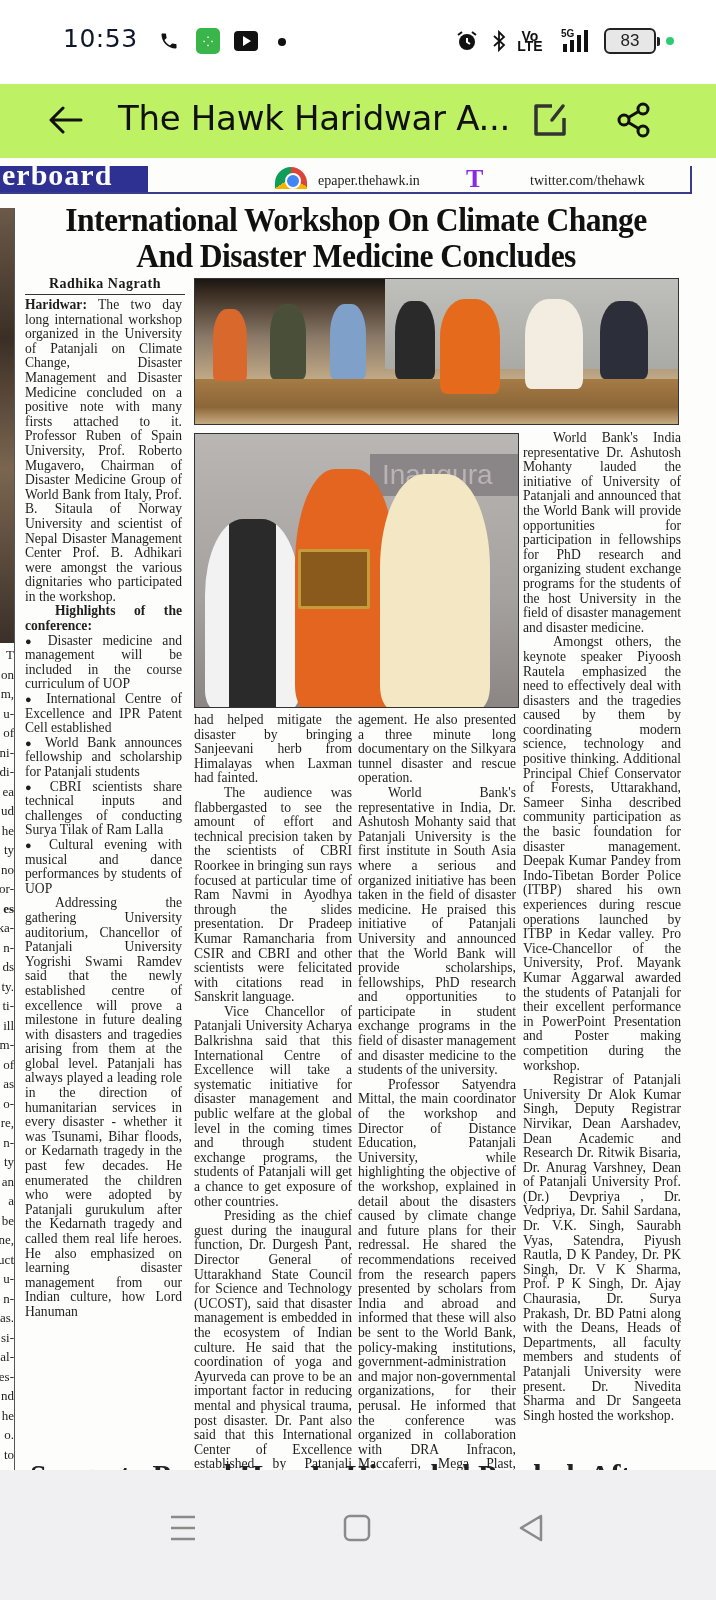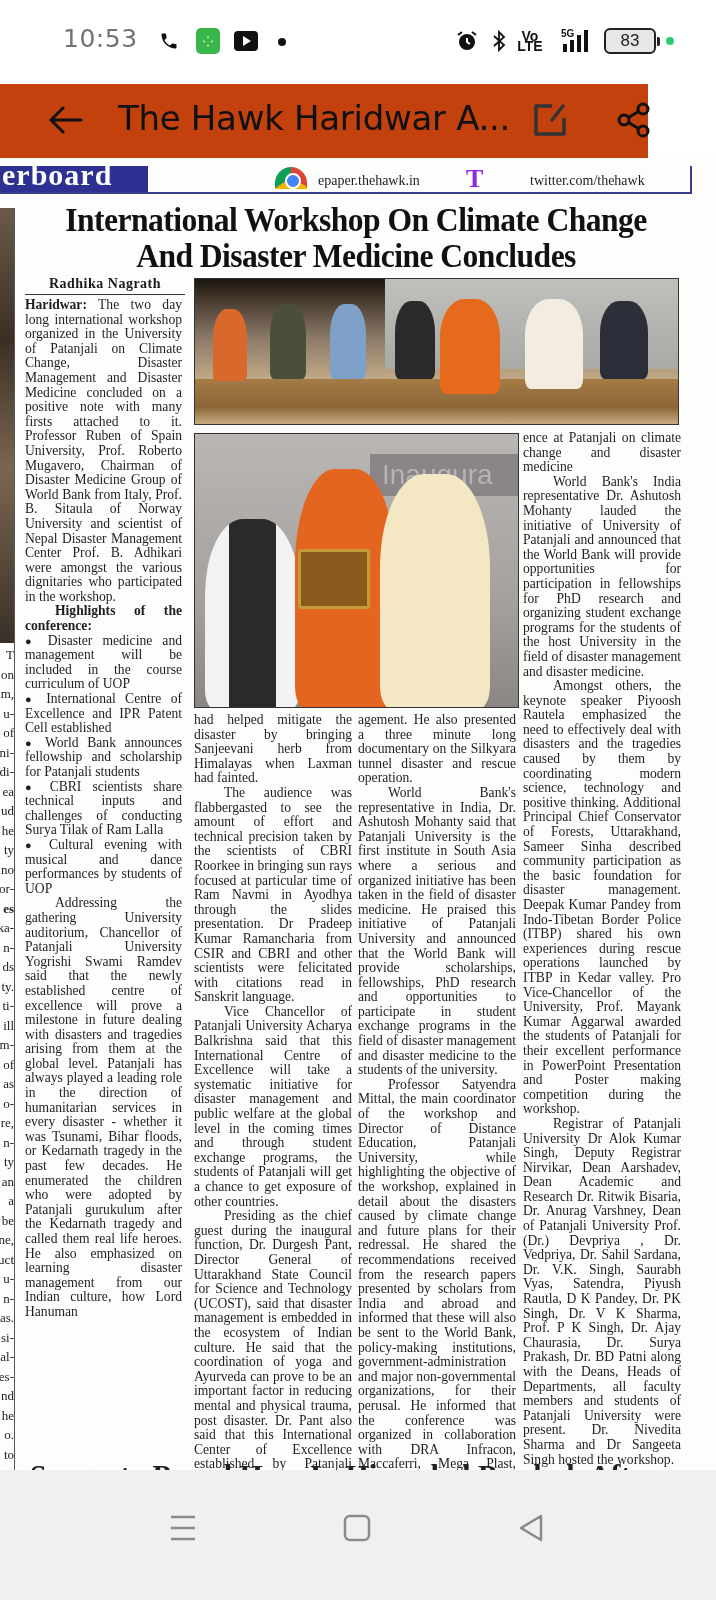--- a/index.html
+++ b/index.html
@@ -1,37 +1,37 @@
 <!DOCTYPE html>
 <html><head>
 <meta charset="utf-8">
 <style>
   * { box-sizing: border-box; margin: 0; padding: 0; }
   html, body { width: 716px; height: 1600px; overflow: hidden; background: #ffffff; }
   body { position: relative; font-family: "Liberation Sans", sans-serif; color: #111; }
 
   
   .status-bar { position: absolute; left: 0; top: 0; width: 716px; height: 84px; background: #fff; }
-  .sb-time { position: absolute; left: 63px; top: 24px; font-size: 25px; color: #737373; font-family: "DejaVu Sans", sans-serif; letter-spacing: 0.5px; }
+  .sb-time { position: absolute; left: 63px; top: 24px; font-size: 25px; color: #0f172a; font-family: "DejaVu Sans", sans-serif; letter-spacing: 0.5px; }
   .sb-icon { position: absolute; top: 28px; height: 26px; display: flex; align-items: center; justify-content: center; }
   .sb-call { left: 158px; width: 22px; }
   .sb-app { left: 196px; width: 24px; height: 26px; background: #39b54a; border-radius: 5px; color: #fff; font-size: 13px; }
   .sb-yt { left: 234px; width: 24px; height: 20px; top: 31px; background: #111; border-radius: 4px; }
   .sb-yt::after { content: ""; border-left: 8px solid #fff; border-top: 5px solid transparent; border-bottom: 5px solid transparent; margin-left: 2px; }
   .sb-dot { left: 278px; width: 8px; height: 8px; top: 38px; background: #111; border-radius: 50%; }
   .sb-alarm { left: 454px; width: 26px; }
   .sb-bt { left: 490px; width: 18px; font-size: 20px; }
   .sb-volte { left: 520px; width: 20px; font-size: 14px; line-height: 10px; font-weight: bold; flex-direction: column; }
   .sb-signal { left: 555px; width: 38px; }
   .sb-battery { left: 604px; width: 52px; height: 26px; border: 2px solid #222; border-radius: 6px; font-size: 17px; background: #e7e7e7; color:#222; }
   .sb-battery::after { content:""; position:absolute; right:-6px; top:7px; width:3px; height:9px; background:#222; border-radius:0 2px 2px 0; }
   .sb-green { left: 666px; width: 8px; height: 8px; top: 37px; background: #2ecc71; border-radius: 50%; }
 
   
-  .app-bar { position: absolute; left: 0; top: 84px; width: 648px; height: 74px; background: #c2410c; }
+  .app-bar { position: absolute; left: 0; top: 84px; width: 716px; height: 74px; background: #bef264; }
   .back-btn { position: absolute; left: 44px; top: 14px; width: 44px; height: 44px; display:flex; align-items:center; justify-content:center; }
   .app-title { position: absolute; left: 118px; top: 14px; font-size: 34px; color: #111; font-family: "DejaVu Sans", sans-serif; white-space: nowrap; letter-spacing: -0.3px; }
   .edit-btn { position: absolute; left: 528px; top: 14px; width: 44px; height: 44px; display:flex; align-items:center; justify-content:center; }
   .share-btn { position: absolute; left: 612px; top: 14px; width: 44px; height: 44px; display:flex; align-items:center; justify-content:center; }
 
   
   .paper { position: absolute; left: 0; top: 158px; width: 716px; height: 1312px; background: #fdfdfb; overflow: hidden; font-family: "Liberation Serif", serif; color: #1a1a1a; }
   .masthead-strip { position: absolute; left: 0; top: 8px; width: 692px; height: 28px; border-bottom: 2px solid #3a3d8a; border-right: 2px solid #3a3d8a; }
   .mast-logo { position: absolute; left: 0; top: 0; width: 148px; height: 26px; background: #2e3192; color: #fff; font-size: 30px; line-height: 18px; font-weight: bold; overflow: hidden; padding-left: 2px; letter-spacing: 1px; }
   .mast-chrome { position: absolute; left: 275px; top: 1px; width: 32px; height: 22px; border-radius: 16px 16px 0 0; background: conic-gradient(#db4437 0 33%, #f4b400 0 66%, #0f9d58 0); }
@@ -233,21 +233,20 @@
       <p class="indent">The audience was flabbergasted to see the amount of effort and technical precision taken by the scientists of CBRI Roorkee in bringing sun rays focused at particular time of Ram Navmi in Ayodhya through the slides presentation. Dr Pradeep Kumar Ramancharia from CSIR and CBRI and other scientists were felicitated with citations read in Sanskrit language.</p>
       <p class="indent">Vice Chancellor of Patanjali University Acharya Balkrishna said that this International Centre of Excellence will take a systematic initiative for disaster management and public welfare at the global level in the coming times and through student exchange programs, the students of Patanjali will get a chance to get exposure of other countries.</p>
       <p class="indent">Presiding as the chief guest during the inaugural function, Dr. Durgesh Pant, Director General of Uttarakhand State Council for Science and Technology (UCOST), said that disaster management is embedded in the ecosystem of Indian culture. He said that the coordination of yoga and Ayurveda can prove to be an important factor in reducing mental and physical trauma, post disaster. Dr. Pant also said that this International Center of Excellence established by Patanjali University is a unique effort to combine scientific and cultural approaches in the field of disaster medicine and man-</p>
     </div>
   <div class="col col3" id="col3">
       <p>agement. He also presented a three minute long documentary on the Silkyara tunnel disaster and rescue operation.</p>
       <p class="indent">World Bank's representative in India, Dr. Ashutosh Mohanty said that Patanjali University is the first institute in South Asia where a serious and organized initiative has been taken in the field of disaster medicine. He praised this initiative of Patanjali University and announced that the World Bank will provide scholarships, fellowships, PhD research and opportunities to participate in student exchange programs in the field of disaster management and disaster medicine to the students of the university.</p>
       <p class="indent">Professor Satyendra Mittal, the main coordinator of the workshop and Director of Distance Education, Patanjali University, while highlighting the objective of the workshop, explained in detail about the disasters caused by climate change and future plans for their redressal. He shared the recommendations received from the research papers presented by scholars from India and abroad and informed that these will also be sent to the World Bank, policy-making institutions, government-administration and major non-governmental organizations, for their perusal. He informed that the conference was organized in collaboration with DRA Infracon, Maccaferri, Mega Plast, Tech Fab and UCOST. Padamshri Dr B K S Sanjay was also honored on the occasion.</p>
     </div>
   <div class="col col4" id="col4">
-      <p>ence at Patanjali on climate change and disaster medicine</p>
       <p class="indent">World Bank's India representative Dr. Ashutosh Mohanty lauded the initiative of University of Patanjali and announced that the World Bank will provide opportunities for participation in fellowships for PhD research and organizing student exchange programs for the students of the host University in the field of disaster management and disaster medicine.</p>
       <p class="indent">Amongst others, the keynote speaker Piyoosh Rautela emphasized the need to effectively deal with disasters and the tragedies caused by them by coordinating modern science, technology and positive thinking. Additional Principal Chief Conservator of Forests, Uttarakhand, Sameer Sinha described community participation as the basic foundation for disaster management. Deepak Kumar Pandey from Indo-Tibetan Border Police (ITBP) shared his own experiences during rescue operations launched by ITBP in Kedar valley. Pro Vice-Chancellor of the University, Prof. Mayank Kumar Aggarwal awarded the students of Patanjali for their excellent performance in PowerPoint Presentation and Poster making competition during the workshop.</p>
       <p class="indent">Registrar of Patanjali University Dr Alok Kumar Singh, Deputy Registrar Nirvikar, Dean Aarshadev, Dean Academic and Research Dr. Ritwik Bisaria, Dr. Anurag Varshney, Dean of Patanjali University Prof. (Dr.) Devpriya , Dr. Vedpriya, Dr. Sahil Sardana, Dr. V.K. Singh, Saurabh Vyas, Satendra, Piyush Rautla, D K Pandey, Dr. PK Singh, Dr. V K Sharma, Prof. P K Singh, Dr. Ajay Chaurasia, Dr. Surya Prakash, Dr. BD Patni along with the Deans, Heads of Departments, all faculty members and students of Patanjali University were present. Dr. Nivedita Sharma and Dr Sangeeta Singh hosted the workshop.</p>
     </div>
 
   <div class="next-headline">Sangeeta Proud Here In Himachal Pradesh After</div>
 </div>
 
 <div class="nav-bar">
   <div class="nav-btn" style="left:153px;">

